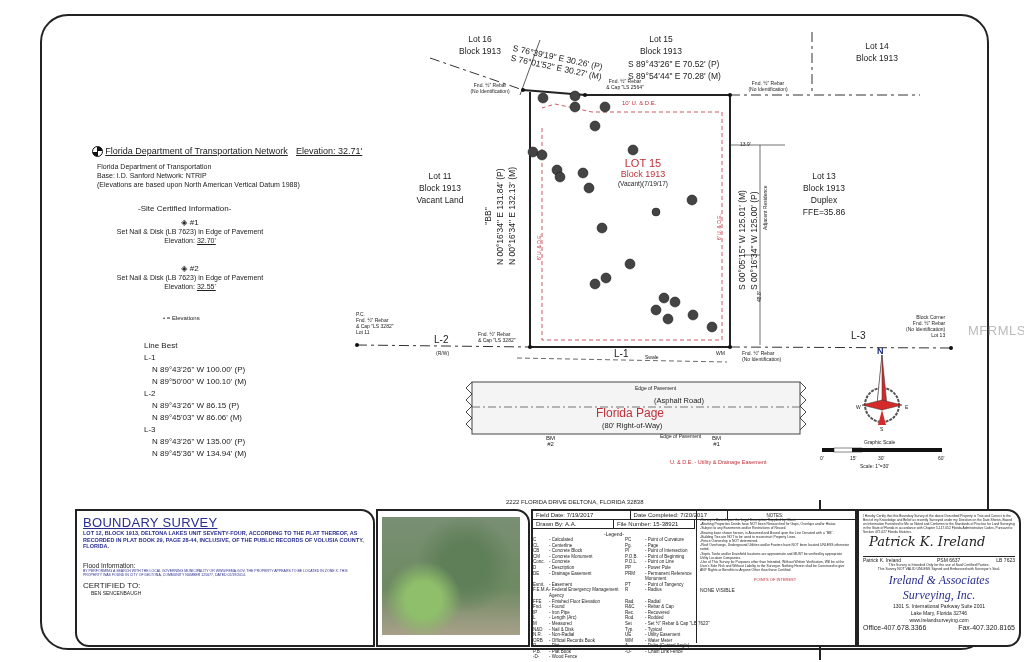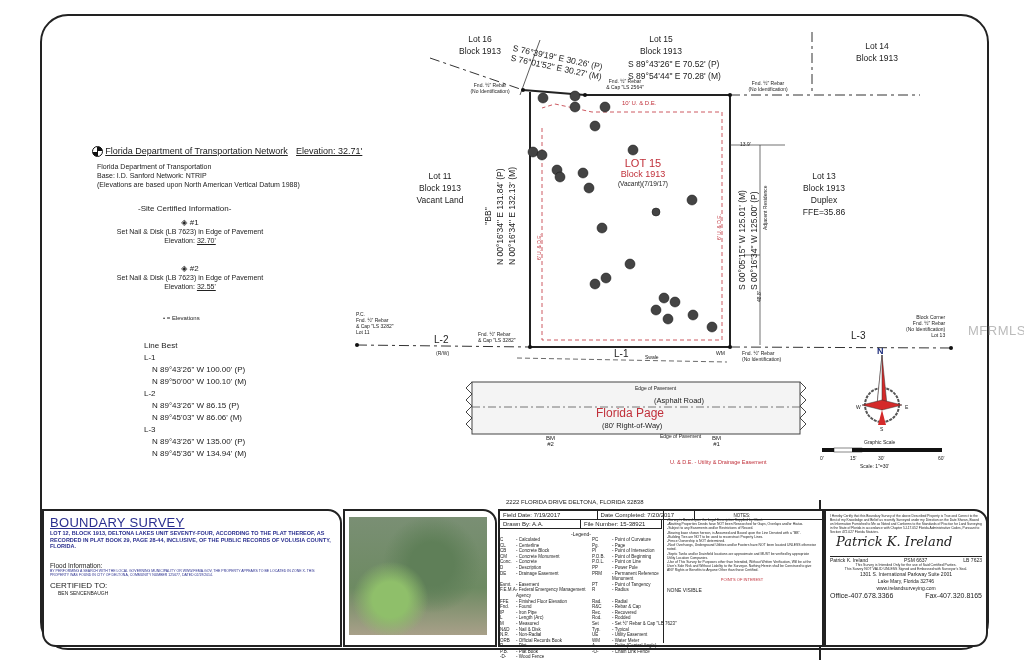--- a/index.html
+++ b/index.html
@@ -5,21 +5,21 @@
   html,body{margin:0;padding:0;background:#fff;}
   body{width:1024px;height:662px;position:relative;overflow:hidden;font-family:"Liberation Sans",sans-serif;color:#222;}
   .abs{position:absolute;}
   .sheet{position:absolute;left:40px;top:14px;width:945px;height:632px;border:2px solid #222;border-radius:28px;}
   .sm{font-size:7px;line-height:9px;}
   .xs{font-size:5px;line-height:6px;}
   .md{font-size:8px;line-height:10px;}
   .lot{font-size:8.5px;line-height:12px;text-align:center;}
   .red{color:#c0303a;}
   .center{text-align:center;}
-  .box{position:absolute;border:2px solid #222;border-radius:0 18px 0 18px;background:#fff;}
+  .box{position:absolute;border:2px solid #222;border-radius:0 18px 0 18px;background:#fff;margin-left:33px;}
   .legend-grid{display:grid;grid-template-columns:16px 76px 20px 66px;font-size:4.5px;line-height:5.6px;}
   svg{position:absolute;left:0;top:0;}
 </style>
 </head>
 <body>
 
 <div class="sheet"></div>
 
 <svg width="1024" height="662">
 
@@ -394,20 +394,21 @@
   <div style="padding:3px 4px;">
     <div style="font-size:3.3px;line-height:4px;">I Hereby Certify that this Boundary Survey of the above Described Property is True and Correct to the Best of my Knowledge and Belief as recently Surveyed under my Direction on the Date Shown, Based on Information Furnished to Me as Noted and Conforms to the Standards of Practice for Land Surveying in the State of Florida in accordance with Chapter 5J-17.052 Florida Administrative Codes, Pursuant to Section 472.027 Florida Statutes.</div>
     <div style="height:22px;font-family:'DejaVu Serif',serif;font-style:italic;font-size:13px;color:#222;padding-left:6px;">Patrick K. Ireland</div>
     <div style="display:flex;justify-content:space-between;font-size:5px;border-top:1px solid #222;">
       <span>Patrick K. Ireland</span>
         <span>PSM 6637</span>
         <span>LB 7623</span>
     </div>
     <div class="center" style="font-size:3.5px;">This Survey is Intended Only for the use of Said Certified Parties.</div>
     <div class="center" style="font-size:3.5px;">This Survey NOT VALID UNLESS Signed and Embossed with Surveyor's Seal.</div>
+    <div class="center" style="font-family:'Liberation Serif',serif;font-style:italic;font-size:12px;color:#2a2f8f;margin-top:2px;">Ireland &amp; Associates Surveying, Inc.</div>
     <div class="center" style="font-size:5px;line-height:7px;">
       <div>1301 S. International Parkway  Suite 2001</div>
       <div>Lake Mary, Florida  32746</div>
       <div>www.irelandsurveying.com</div>
     </div>
     <div style="display:flex;justify-content:space-between;font-size:7px;">
       <span>Office-407.678.3366</span>
         <span>Fax-407.320.8165</span>
     </div>
   </div>

